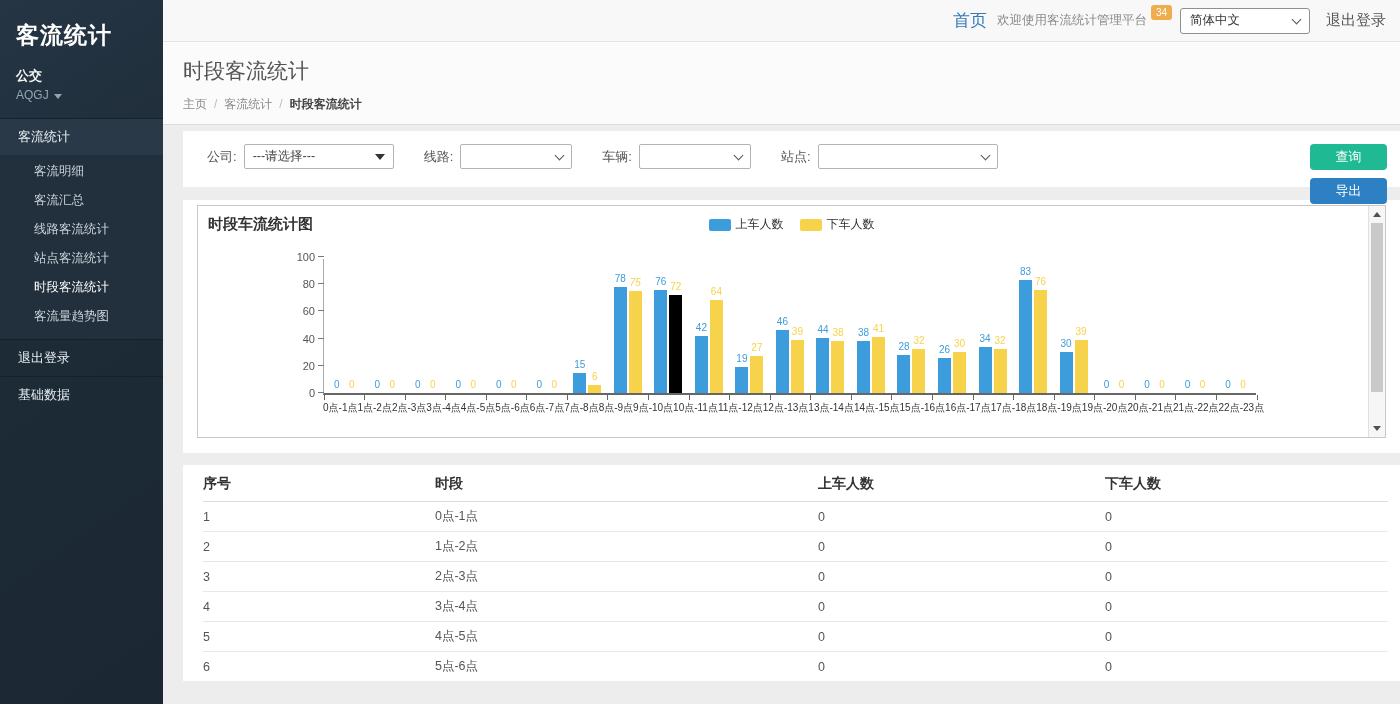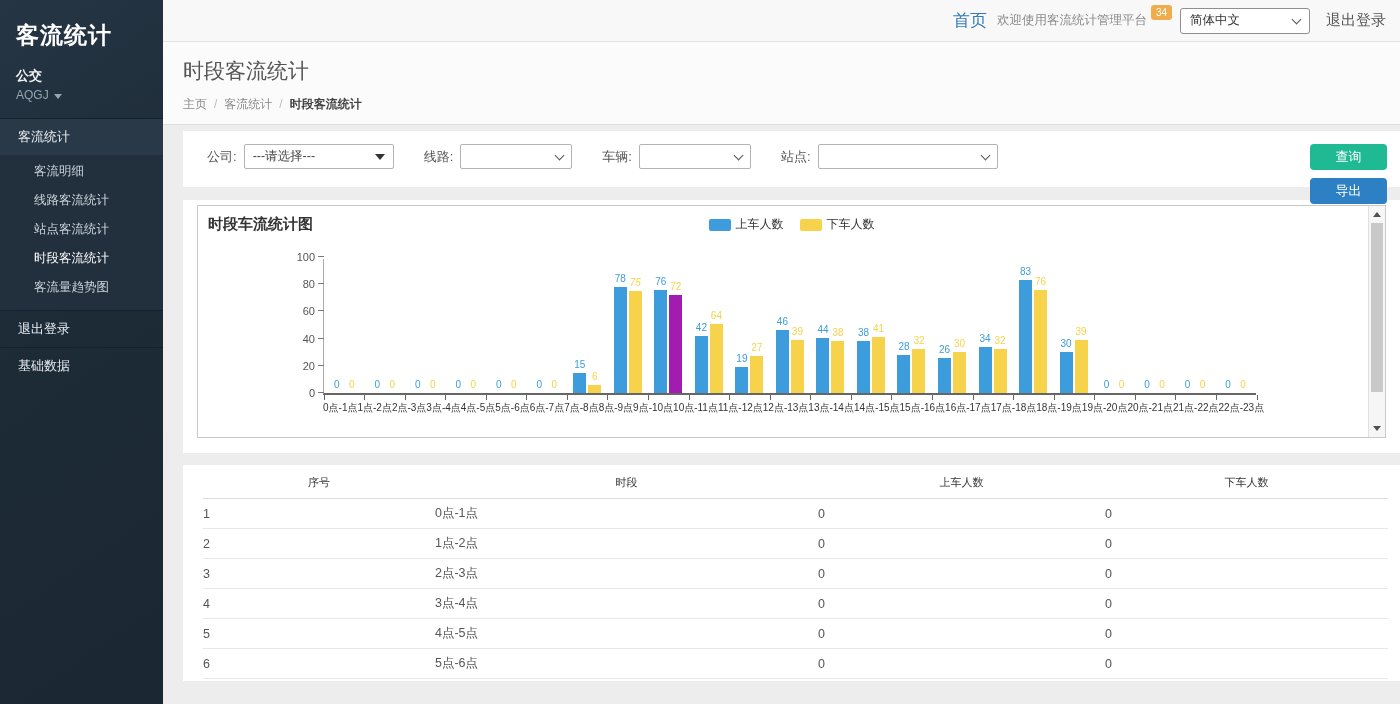--- a/index.html
+++ b/index.html
@@ -93,40 +93,41 @@
   .tri-up { width:0; height:0; border-left:4px solid transparent; border-right:4px solid transparent;
     border-bottom:5px solid #505050; }
   .tri-down { width:0; height:0; border-left:4px solid transparent; border-right:4px solid transparent;
     border-top:5px solid #505050; }
   .vthumb { position:absolute; top:17px; left:2px; right:2px; height:calc(100% - 62px);
     background:#c9c9c9; }
 
   
   .table-panel { background:#fff; margin-top:12px; height:216px; overflow:hidden; padding:0 12px 0 20px; }
   table { width:100%; border-collapse:collapse; }
-  th { text-align:center; font-size:11px; color:#333; font-weight:normal;
+  th { text-align:left; font-size:14px; color:#333; font-weight:bold;
     padding:10px 0 8px; border-bottom:1px solid #dcdcdc; }
   td { font-size:12.5px; color:#555; padding:6px 0; border-bottom:1px solid #e8e8e8; }
 </style>
 </head>
 <body>
 
 <div class="app">
 
   <aside class="sidebar">
     <div class="brand">客流统计</div>
     <div class="org">公交</div>
     <div class="org-code">
       <span>AQGJ</span>
       <span class="tri-sm"></span>
     </div>
     <nav id="menu">
         <div class="menu-group open">客流统计</div>
         <div class="submenu">
           <div class="submenu-item">客流明细</div>
+          <div class="submenu-item">客流汇总</div>
           <div class="submenu-item">线路客流统计</div>
           <div class="submenu-item">站点客流统计</div>
           <div class="submenu-item active">时段客流统计</div>
           <div class="submenu-item">客流量趋势图</div>
         </div>
         <div class="menu-group">退出登录</div>
         <div class="menu-group">基础数据</div>
       </nav>
   </aside>
 
@@ -265,29 +266,29 @@
                     <span class="bar-label" style="color: rgb(61, 156, 219);">78</span>
                   </div>
                   <div class="bar" style="height: 102px; background: rgb(247, 210, 75);">
                     <span class="bar-label" style="color: rgb(247, 210, 75); font-style: italic;">75</span>
                   </div>
                 </div>
                 <div class="group">
                   <div class="bar" style="height: 103.36px; background: rgb(61, 156, 219);">
                     <span class="bar-label" style="color: rgb(61, 156, 219);">76</span>
                   </div>
-                  <div class="bar" style="height: 97.92px; background: #a21caf;">
+                  <div class="bar" style="height: 97.92px; background: #000000;">
                     <span class="bar-label" style="color: rgb(247, 210, 75);">72</span>
                   </div>
                 </div>
                 <div class="group">
                   <div class="bar" style="height: 57.12px; background: rgb(61, 156, 219);">
                     <span class="bar-label" style="color: rgb(61, 156, 219);">42</span>
                   </div>
-                  <div class="bar" style="height: 69px; background: rgb(247, 210, 75);">
+                  <div class="bar" style="height: 93px; background: rgb(247, 210, 75);">
                     <span class="bar-label" style="color: rgb(247, 210, 75);">64</span>
                   </div>
                 </div>
                 <div class="group">
                   <div class="bar" style="height: 25.84px; background: rgb(61, 156, 219);">
                     <span class="bar-label" style="color: rgb(61, 156, 219);">19</span>
                   </div>
                   <div class="bar" style="height: 36.72px; background: rgb(247, 210, 75);">
                     <span class="bar-label" style="color: rgb(247, 210, 75);">27</span>
                   </div>

